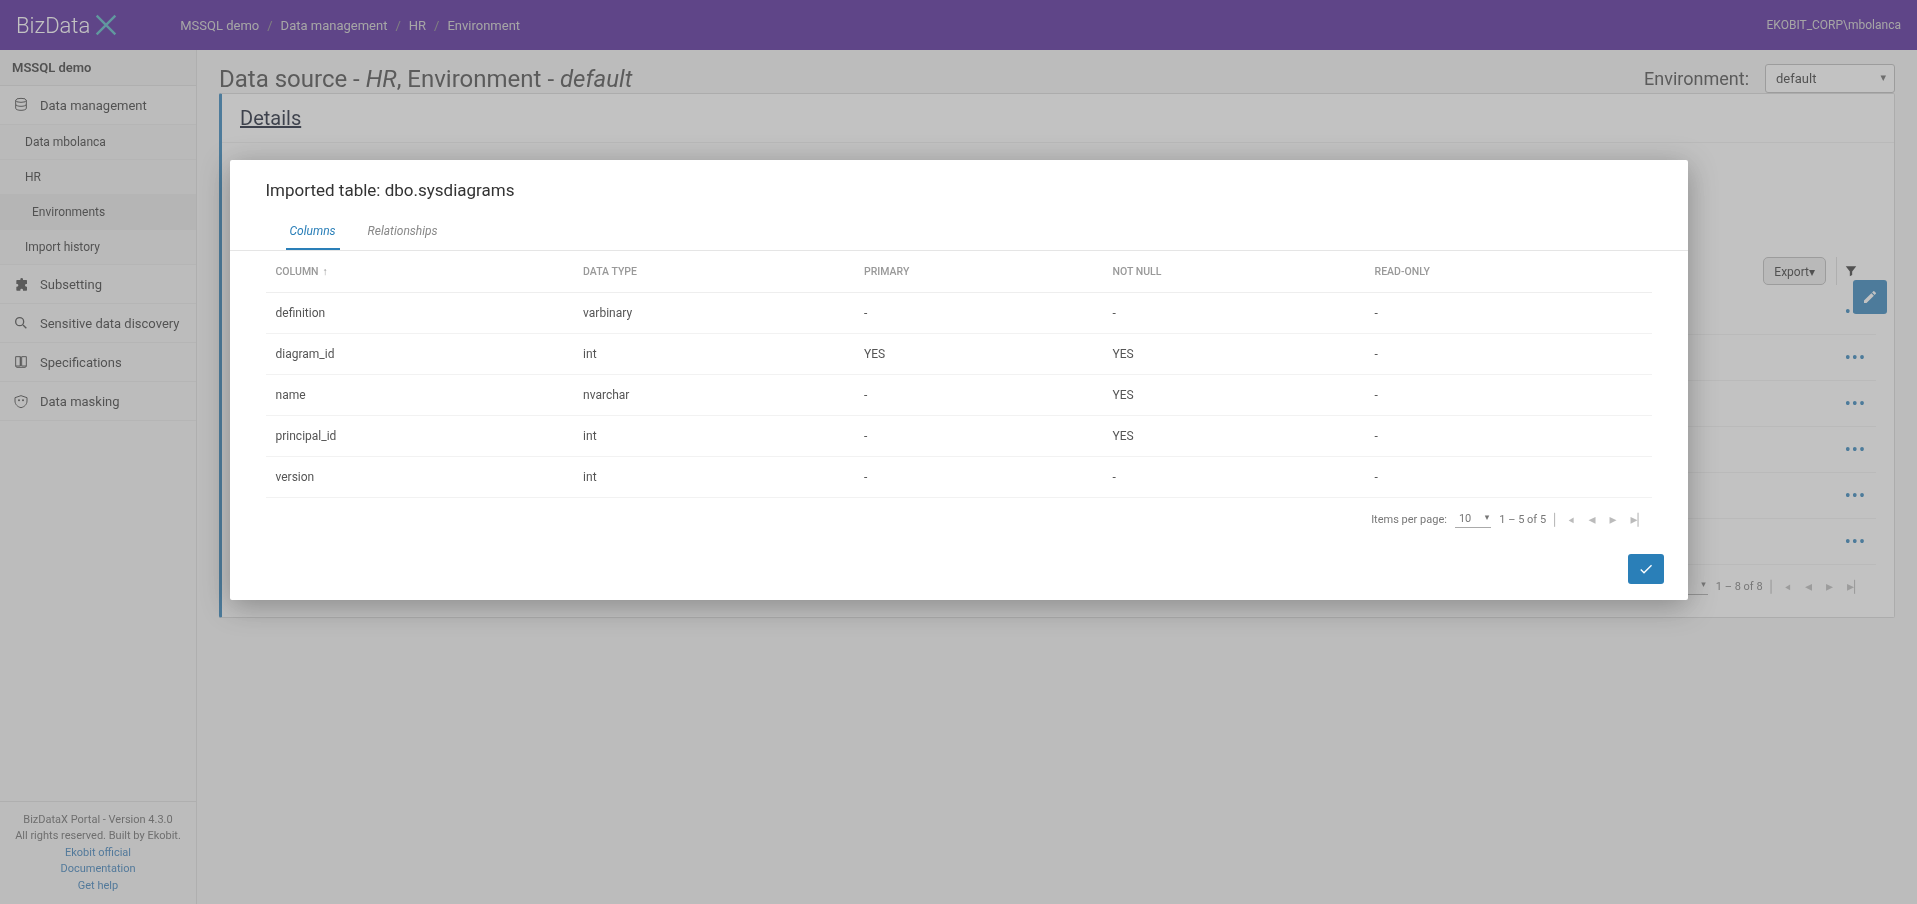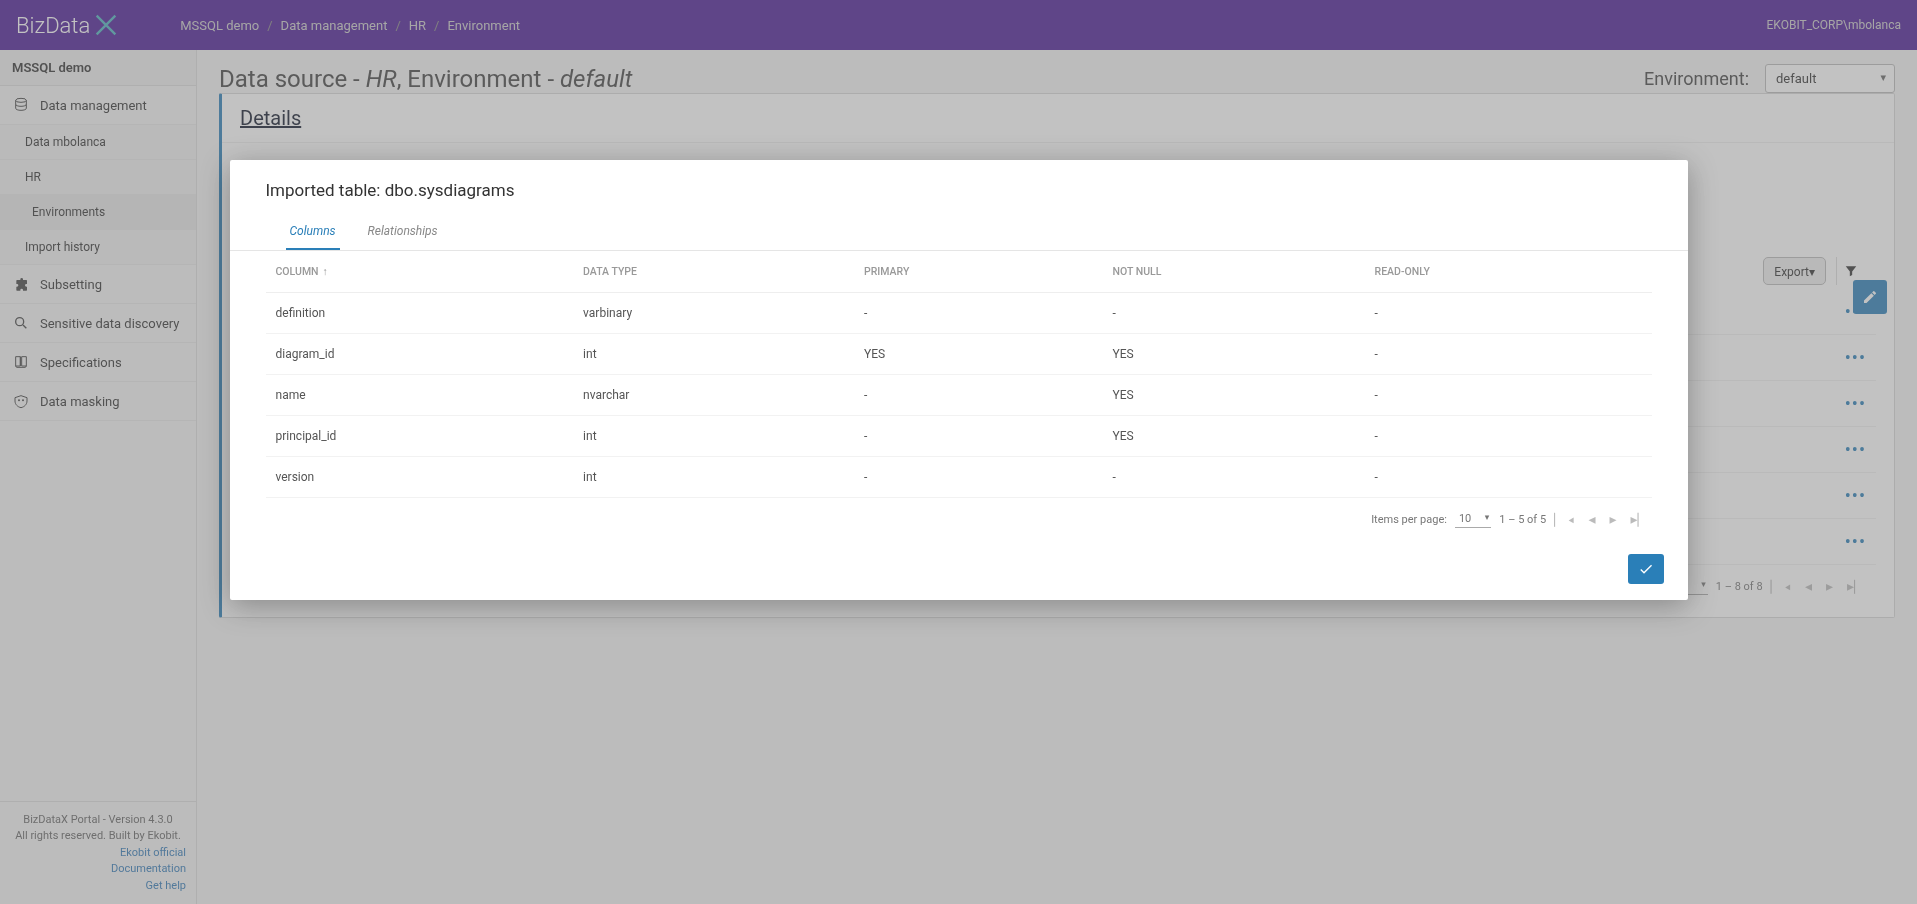--- a/index.html
+++ b/index.html
@@ -13,21 +13,21 @@
 .topbar .user { margin-left: auto; font-size: 12px; color: #ccc; }
 
 .layout { display: flex; height: calc(100vh - 50px); }
 .sidebar { width: 197px; background: #f5f5f5; border-right: 1px solid #ddd; display: flex; flex-direction: column; }
 .sidebar-title { padding: 10px 12px; font-weight: 600; color: #333; border-bottom: 1px solid #ddd; background: #eee; }
 .side-item { display: flex; align-items: center; gap: 10px; padding: 10px 12px; color: #333; cursor: pointer; border-bottom: 1px solid #e8e8e8; }
 .side-sub { padding-left: 25px; font-size: 12px; background: #f0f0f0; }
 .side-sub2 { padding-left: 32px; background: #e8e8e8; }
 .side-item .icon { width: 18px; height: 18px; flex-shrink: 0; display:inline-flex; align-items:center; justify-content:center; }
 .sidebar-footer { margin-top: auto; text-align: center; font-size: 11px; color: #666; padding: 10px; border-top: 1px solid #ddd; line-height: 1.5; }
-.sidebar-footer a { color: #337ab7; text-decoration: none; display: block; text-align: right; }
+.sidebar-footer a { color: #337ab7; text-decoration: none; display: block; }
 
 .main { flex: 1; padding: 14px 22px; overflow: auto; position: relative; }
 .page-header { display: flex; align-items: center; }
 .page-title { font-size: 24px; font-weight: 400; color: #444; }
 .page-title em { font-style: italic; }
 .env-picker { margin-left: auto; display: flex; align-items: center; gap: 16px; }
 .env-picker label { font-size: 18px; color: #444; }
 .env-select { border: 1px solid #bbb; background: #fff; padding: 6px 28px 6px 10px; font-size: 13px; border-radius: 3px; position: relative; min-width: 130px; }
 .env-select::after { content: "▾"; position: absolute; right: 8px; top: 6px; color: #666; font-size: 11px; }
 

